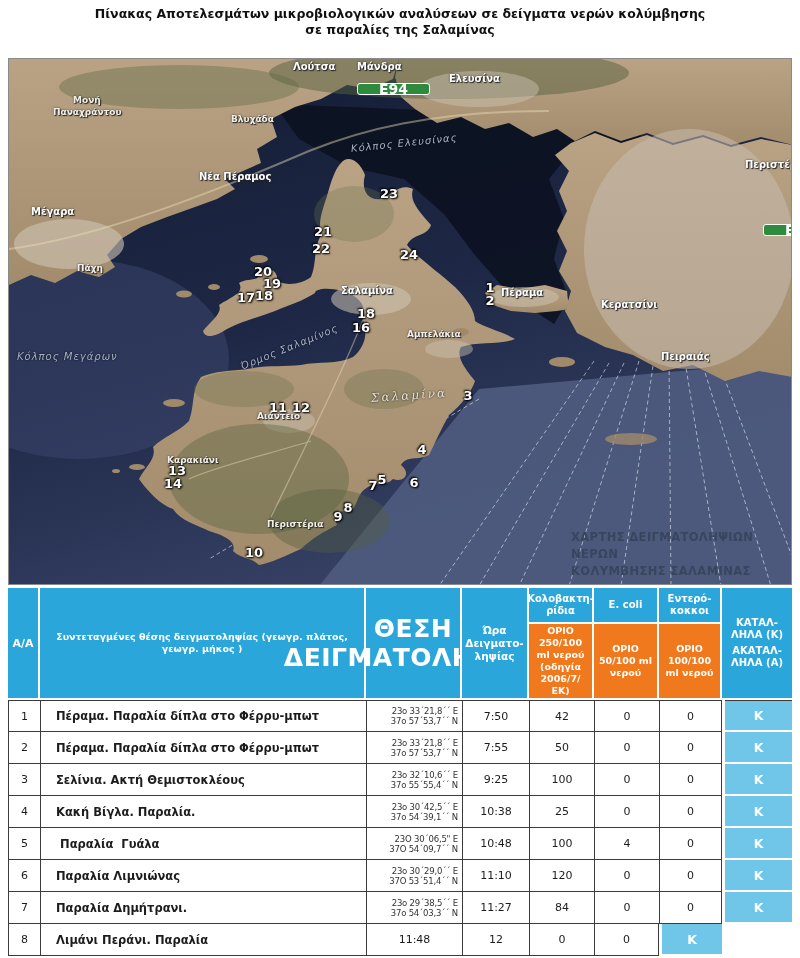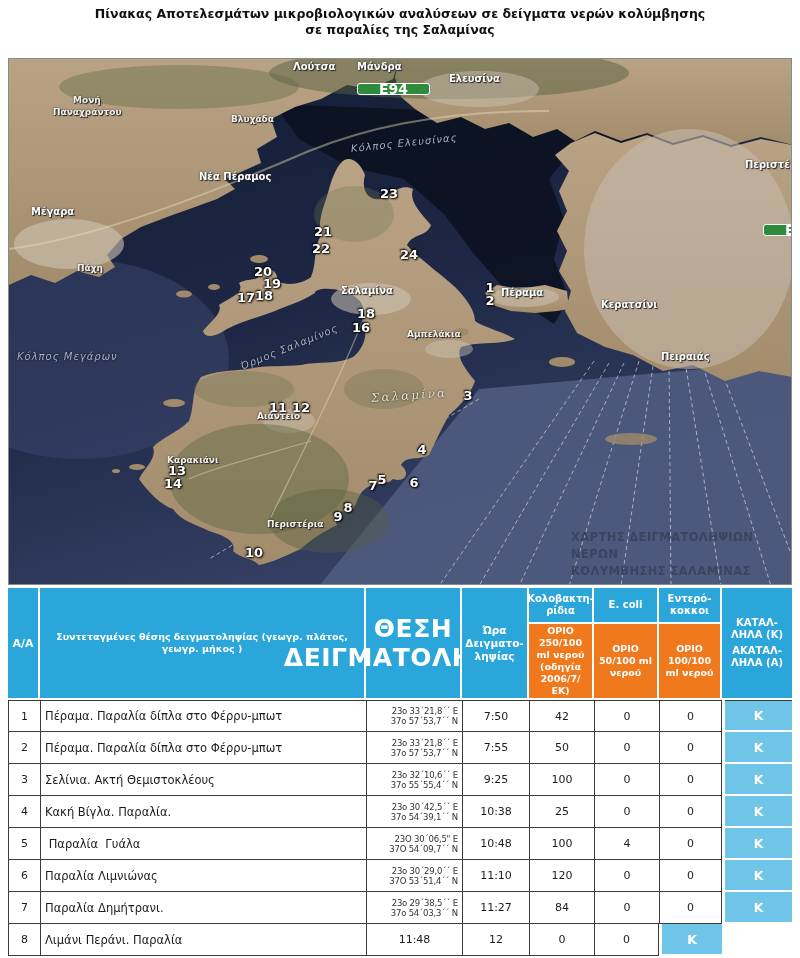--- a/index.html
+++ b/index.html
@@ -39,21 +39,21 @@
                height:34px;display:flex;align-items:center;justify-content:center;text-align:center;padding:0 2px;}
   .hsplit .limit{background:#f0791e;color:#fff;font-weight:bold;font-size:9.5px;line-height:12px;
                flex:1;display:flex;align-items:center;justify-content:center;text-align:center;padding:0 4px;}
   .hcell.suit{font-size:10px;line-height:12px;gap:4px;}
   .tbody{margin-top:2px;}
   .trow{display:grid;grid-template-columns:32px 326px 96px 67px 65px 65px 63px 1fr;height:32px;}
   .cell{display:flex;align-items:center;justify-content:center;text-align:center;
         border-left:1.4px solid #3b3b3b;border-bottom:1.4px solid #3b3b3b;box-sizing:border-box;
         font-size:11px;color:#1c1c1c;background:#fff;}
   .trow:first-child .cell{border-top:1.4px solid #3b3b3b;}
-  .cell.site{justify-content:flex-start;text-align:left;padding-left:4px;font-weight:normal;
+  .cell.site{justify-content:flex-start;text-align:left;padding-left:15px;font-weight:bold;
              font-size:11.5px;white-space:pre;}
   .cell.coord{flex-direction:column;font-size:8.5px;line-height:10px;color:#333;
               letter-spacing:-.2px;align-items:flex-end;padding-right:4px;}
   .cell.num{border-right:0;}
   .cell.entero{border-right:1.4px solid #3b3b3b;}
   .cell.k{border:0;background:#70c6e9;margin-left:3px;border-bottom:2.5px solid #fff;
           color:#fff;font-weight:bold;font-size:12.5px;}
 </style>
 </head>
 <body>

